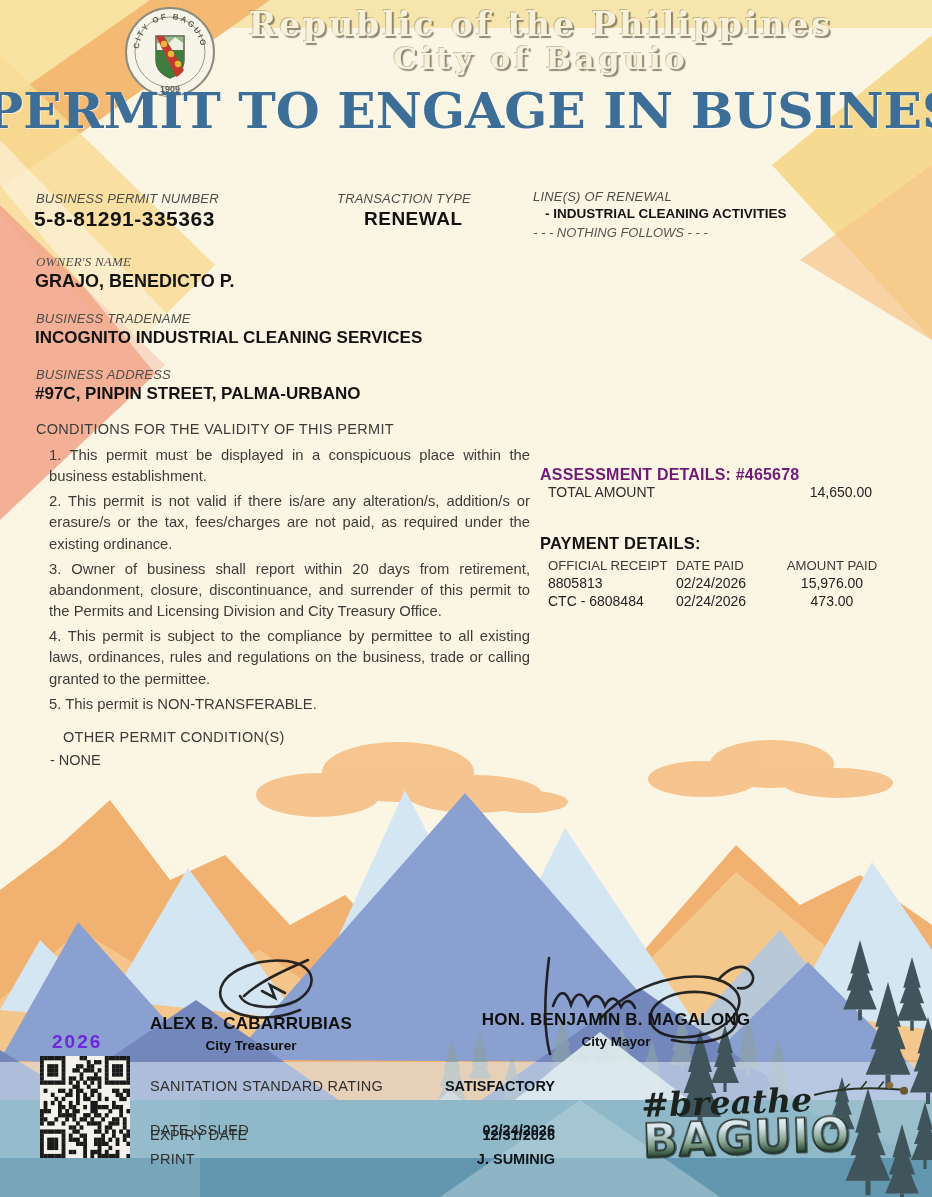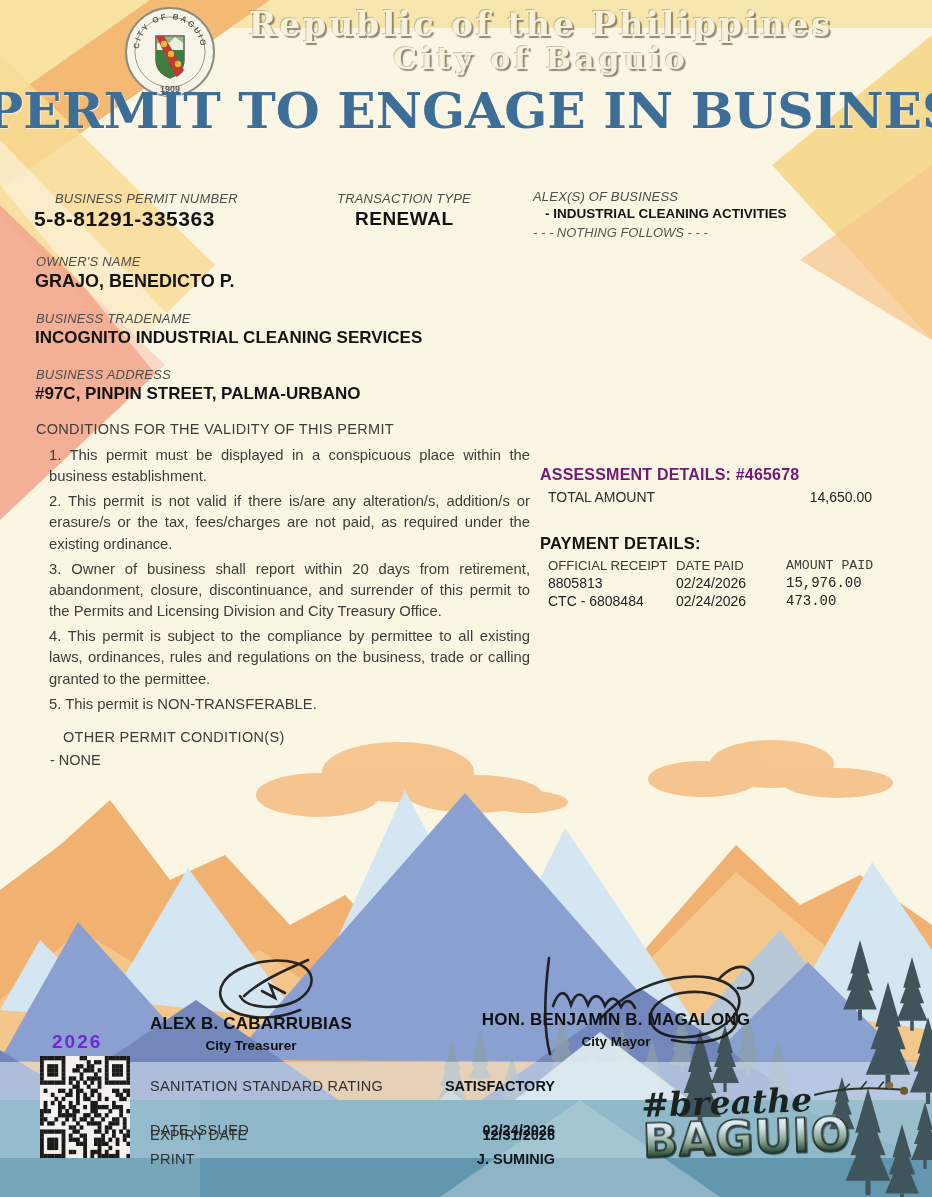--- a/index.html
+++ b/index.html
@@ -21,51 +21,51 @@
   .hdr .l2{font-size:30px;letter-spacing:4px;line-height:1.05;}
   .title{position:absolute;left:0;right:0;top:82px;text-align:center;
     font-family:"DejaVu Serif",serif;font-weight:bold;font-size:49px;
     color:#3d6e98;letter-spacing:0;white-space:nowrap;
     text-shadow:1px 1px 0 rgba(255,255,255,.55);}
   .title>span{display:inline-block;transform:scaleX(1.03);}
 
   
   .flabel{position:absolute;font-style:italic;font-size:13px;color:#4d4d49;letter-spacing:.2px;}
   .fvalue{position:absolute;font-weight:bold;color:#131313;}
-  .bpn{left:36px;top:191px;margin-left:19px;}  .bpnv{left:34px;top:207px;font-size:21px;letter-spacing:.5px;}
-  .tt{left:337px;top:191px;}  .ttv{left:355px;top:208px;font-size:19px;letter-spacing:.5px;}
+  .bpn{left:36px;top:191px;}  .bpnv{left:34px;top:207px;font-size:21px;letter-spacing:.5px;}
+  .tt{left:337px;top:191px;}  .ttv{left:364px;top:208px;font-size:19px;letter-spacing:.5px;}
   .lob{left:533px;top:189px;}
   .lobv{left:545px;top:206px;font-size:13.5px;}
   .nf{position:absolute;left:533px;top:225px;font-style:italic;font-size:13px;color:#55554f;}
-  .own{left:36px;top:254px;}  .ownv{left:35px;top:271px;font-size:18px;}
+  .own{left:36px;top:254px;font-family:Liberation Serif, serif;}  .ownv{left:35px;top:271px;font-size:18px;}
   .trd{left:36px;top:311px;}  .trdv{left:35px;top:328px;font-size:17px;}
   .adr{left:36px;top:367px;}  .adrv{left:35px;top:384px;font-size:17px;}
 
   
   .conds{position:absolute;left:36px;top:421px;width:494px;color:#3c3c38;}
   .conds .h{font-size:14.5px;letter-spacing:.3px;margin-bottom:8px;}
   .conds .item{font-size:14.8px;line-height:1.43;text-align:justify;
     padding-left:13px;margin-bottom:4px;}
   .other{position:absolute;left:36px;top:729px;color:#3c3c38;}
   .other .h{font-size:14.5px;letter-spacing:.3px;margin-left:27px;}
   .other .v{font-size:14.5px;padding-left:14px;margin-top:7px;}
 
   
   .assess{position:absolute;left:540px;top:466px;width:332px;}
   .assess .h{font-weight:bold;font-size:16px;color:#701a75;letter-spacing:.2px;}
-  .assess .row{display:flex;margin-top:5px;padding-left:8px;font-size:14px;color:#2e2e2c;}
+  .assess .row{display:flex;padding-left:8px;font-size:14px;color:#2e2e2c;}
   .assess .row .amt{margin-left:auto;color:#222;}
   .pay{position:absolute;left:540px;top:534px;width:338px;}
   .pay .h{font-weight:bold;font-size:16.5px;color:#111;letter-spacing:.2px;}
   .pay table{border-collapse:collapse;width:100%;margin-top:4px;}
   .pay th{font-weight:normal;font-size:13.2px;color:#3a3a38;text-align:left;padding:1px 0;}
   .pay td{font-size:14px;color:#222;padding:1px 0;}
   .pay th:first-child,.pay td:first-child{padding-left:8px;width:128px;}
   .pay th:nth-child(2),.pay td:nth-child(2){width:110px;}
-  .pay th:last-child,.pay td:last-child{text-align:left;font-family:Liberation Mono, monospace;}
+  .pay th:last-child,.pay td:last-child{text-align:center;}
 
   
   .sigblk{position:absolute;text-align:center;color:#0f0f0f;}
   .sigblk .nm{font-weight:bold;font-size:17px;letter-spacing:.2px;}
   .sigblk .ti{font-weight:bold;font-size:13.5px;margin-top:4px;}
   .sig-tre{left:118px;top:1014px;width:266px;}
   .sig-may{left:448px;top:1010px;width:336px;}
 
   
   .year{position:absolute;left:52px;top:1031px;font-weight:bold;font-size:19px;
@@ -222,21 +222,21 @@
       <div class="l2">City of Baguio</div>
     </div>
     <div class="title"><span>PERMIT TO ENGAGE IN BUSINESS</span></div>
 
     <div class="flabel bpn">BUSINESS PERMIT NUMBER</div>
     <div class="fvalue bpnv">5-8-81291-335363</div>
 
     <div class="flabel tt">TRANSACTION TYPE</div>
     <div class="fvalue ttv">RENEWAL</div>
 
-    <div class="flabel lob">ALEX(S) OF BUSINESS</div>
+    <div class="flabel lob">LINE(S) OF RENEWAL</div>
     <div class="fvalue lobv">- INDUSTRIAL CLEANING ACTIVITIES</div>
     <div class="nf">- - - NOTHING FOLLOWS - - -</div>
 
     <div class="flabel own">OWNER'S NAME</div>
     <div class="fvalue ownv">GRAJO, BENEDICTO P.</div>
 
     <div class="flabel trd">BUSINESS TRADENAME</div>
     <div class="fvalue trdv">INCOGNITO INDUSTRIAL CLEANING SERVICES</div>
 
     <div class="flabel adr">BUSINESS ADDRESS</div>

